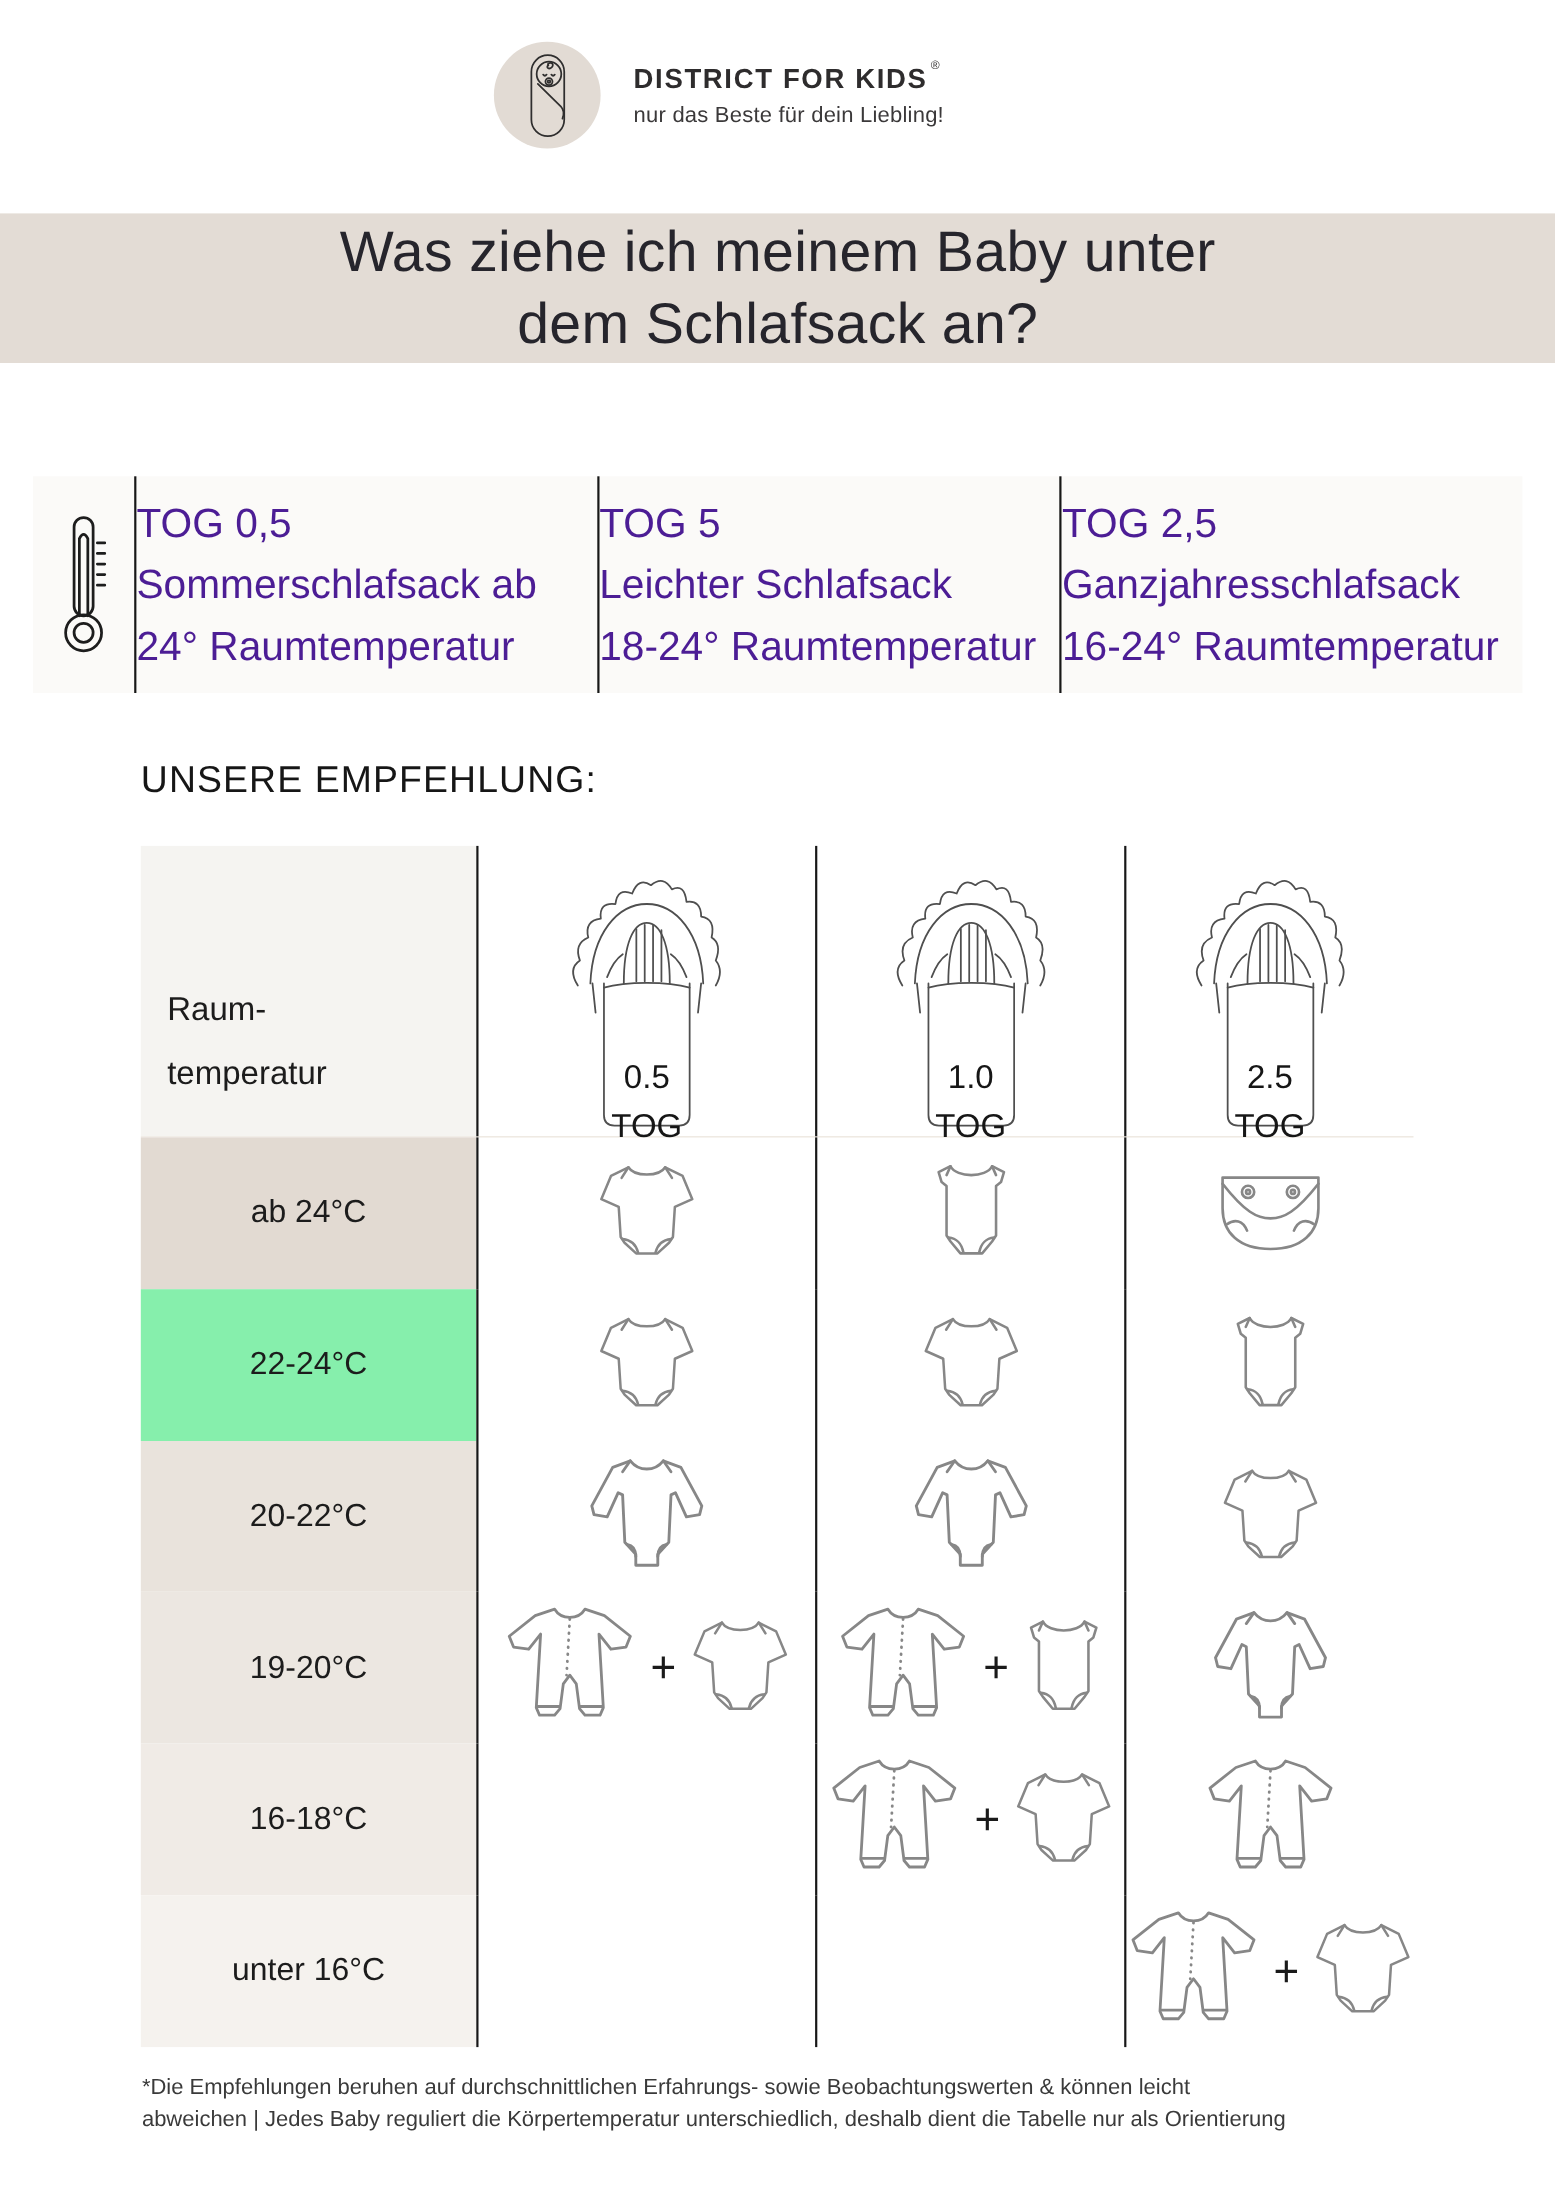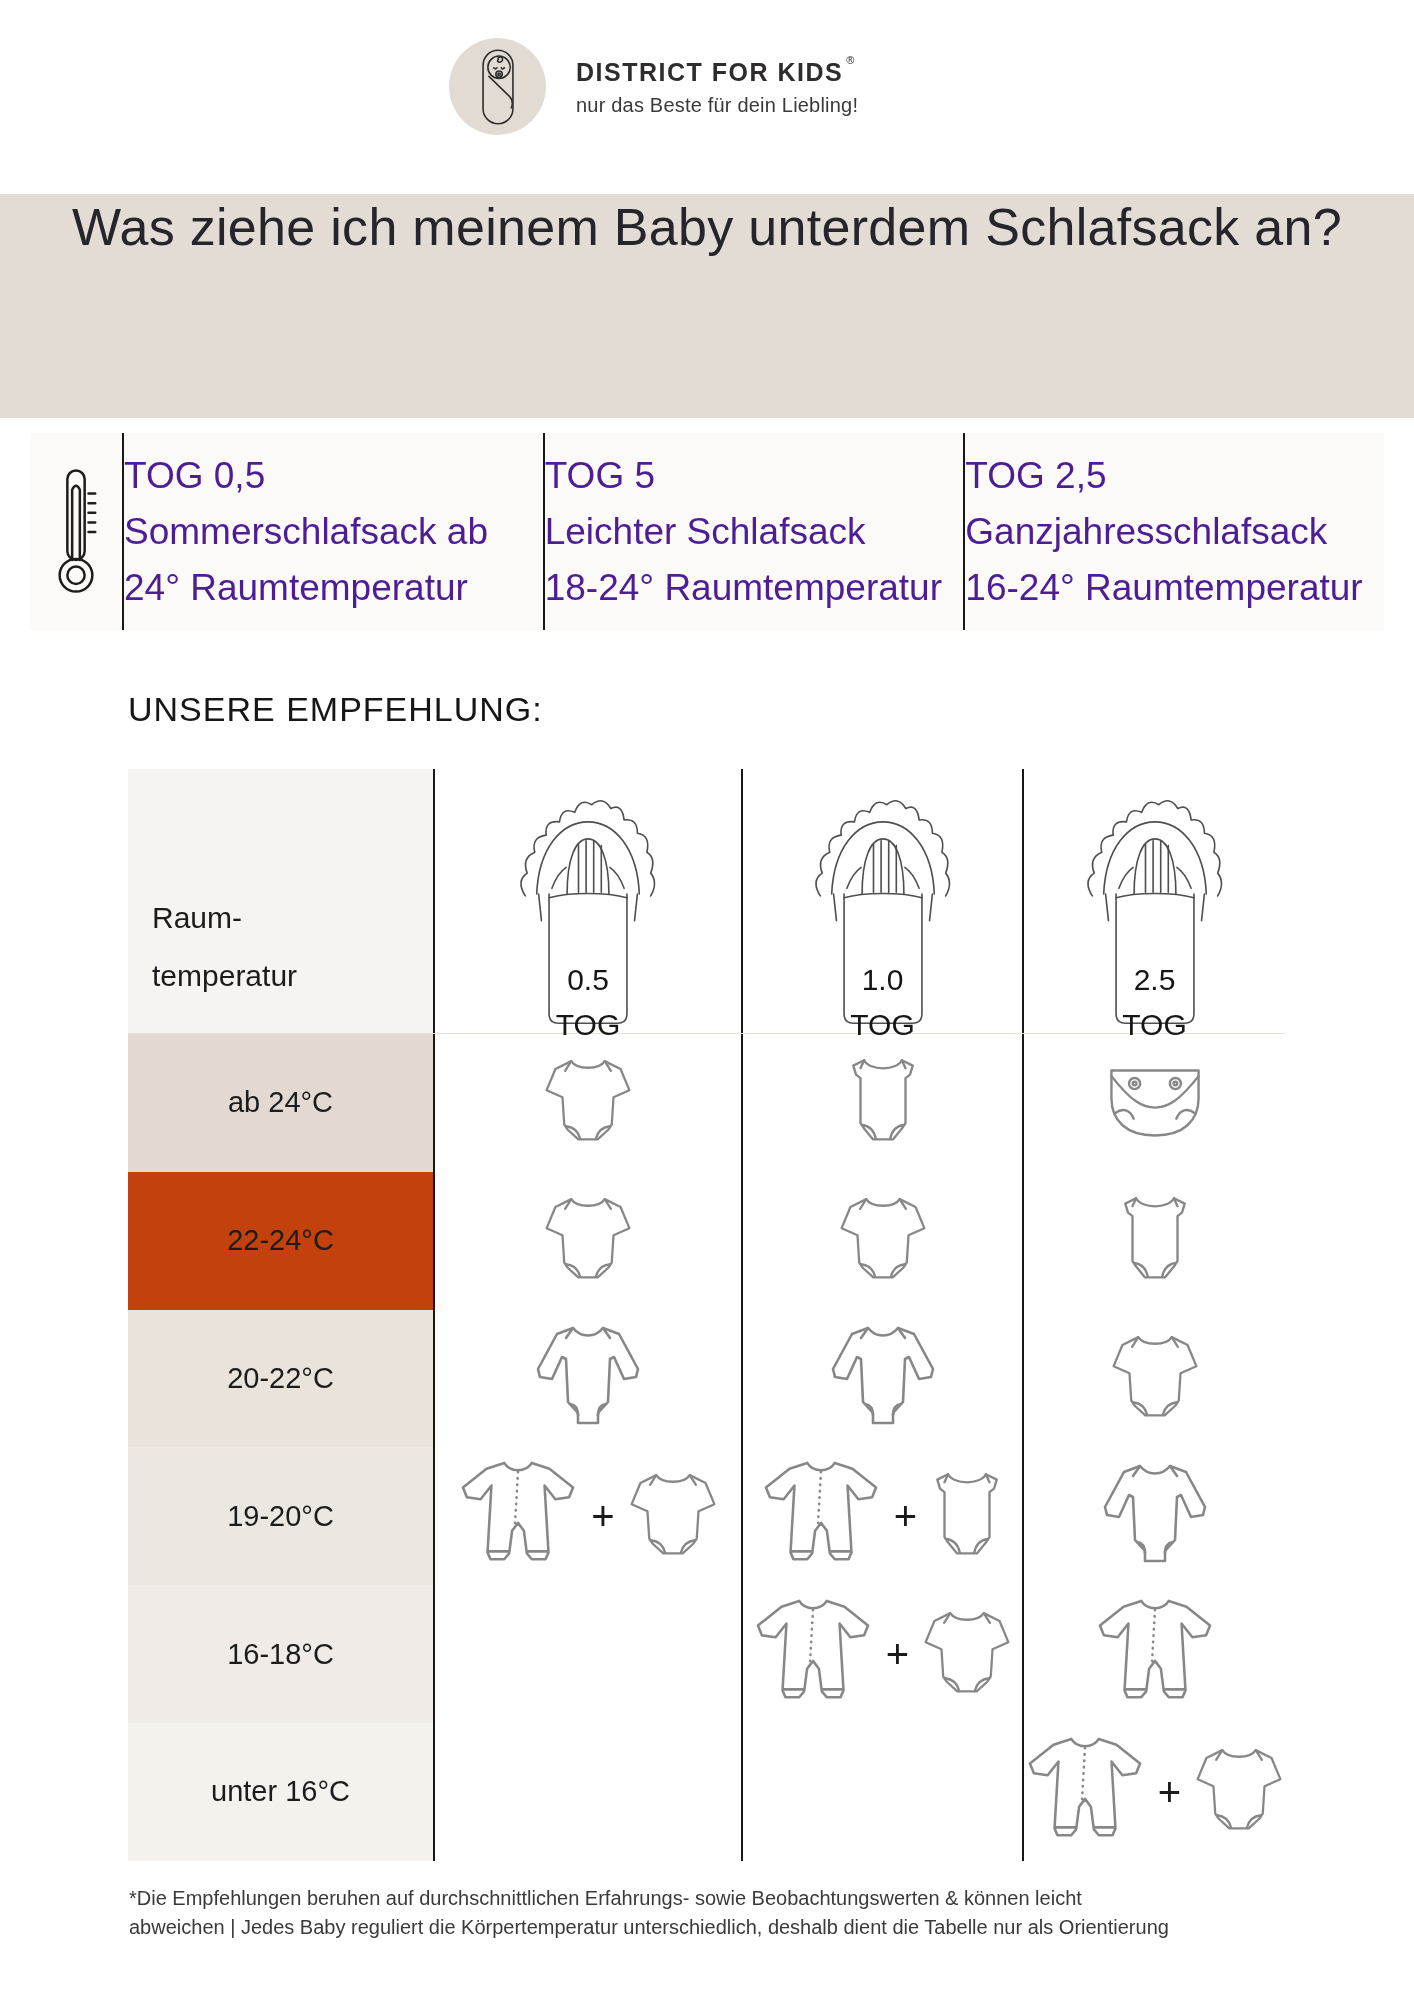--- a/index.html
+++ b/index.html
@@ -11,22 +11,22 @@
   .logo{position:absolute;left:449px;top:38px;display:flex}
   .logo-circle{width:97px;height:97px;border-radius:50%;background:#e2dbd4;
     display:flex;align-items:center;justify-content:center}
   .swaddle{width:56px;height:80px;fill:none;stroke:#2f2e2e;stroke-width:3;
     stroke-linecap:round;stroke-linejoin:round}
   .logo-text{margin-left:30px;margin-top:20px}
   .brand{font-size:25px;font-weight:600;letter-spacing:1.5px;color:#2e2c2d;white-space:nowrap}
   .brand .reg{font-size:11px;font-weight:400;vertical-align:top;position:relative;top:-4px;left:3px}
   .tagline{font-size:20px;color:#3b393a;margin-top:7px;letter-spacing:.2px}
   
-  .banner{position:absolute;left:0;top:194px;width:1414px;height:224px;background:#e3dcd5;
-    display:flex;flex-direction:row;justify-content:center;text-align:center}
+  .banner{position:absolute;left:0;top:194px;width:1414px;height:136px;background:#e3dcd5;
+    display:flex;flex-direction:column;justify-content:center;text-align:center}
   .banner .t{font-size:52px;line-height:66px;font-weight:500;color:#26252c;letter-spacing:.3px}
   
   .toginfo{position:absolute;left:30px;top:433px;width:1354px;height:197px;background:#fbfaf8;display:flex}
   .tcol-icon{width:92px;display:flex;align-items:center;justify-content:center}
   .thermo{width:50px;height:138px;fill:none;stroke:#1d1d1d;stroke-width:2.6;
     stroke-linecap:round;stroke-linejoin:round}
   .tcol{flex:1;border-left:2px solid #171717;display:flex;flex-direction:column;
     justify-content:center;text-align:left;font-size:37px;line-height:56px;color:#4c1d95}
   
   .rec-heading{position:absolute;left:128px;top:690px;font-size:34px;letter-spacing:1px;
@@ -214,21 +214,21 @@
             <use href="#sym-body-sleeveless"></use>
           </svg>
         </div>
         <div class="tcell">
           <svg class="cloth ic-diaper">
             <use href="#sym-diaper"></use>
           </svg>
         </div>
       </div>
       <div class="trow">
-        <div class="rlabel" style="background: #c2410c;">22-24°C</div>
+        <div class="rlabel" style="background: #86efac;">22-24°C</div>
         <div class="tcell">
           <svg class="cloth ic-body-short">
             <use href="#sym-body-short"></use>
           </svg>
         </div>
         <div class="tcell">
           <svg class="cloth ic-body-short">
             <use href="#sym-body-short"></use>
           </svg>
         </div>

